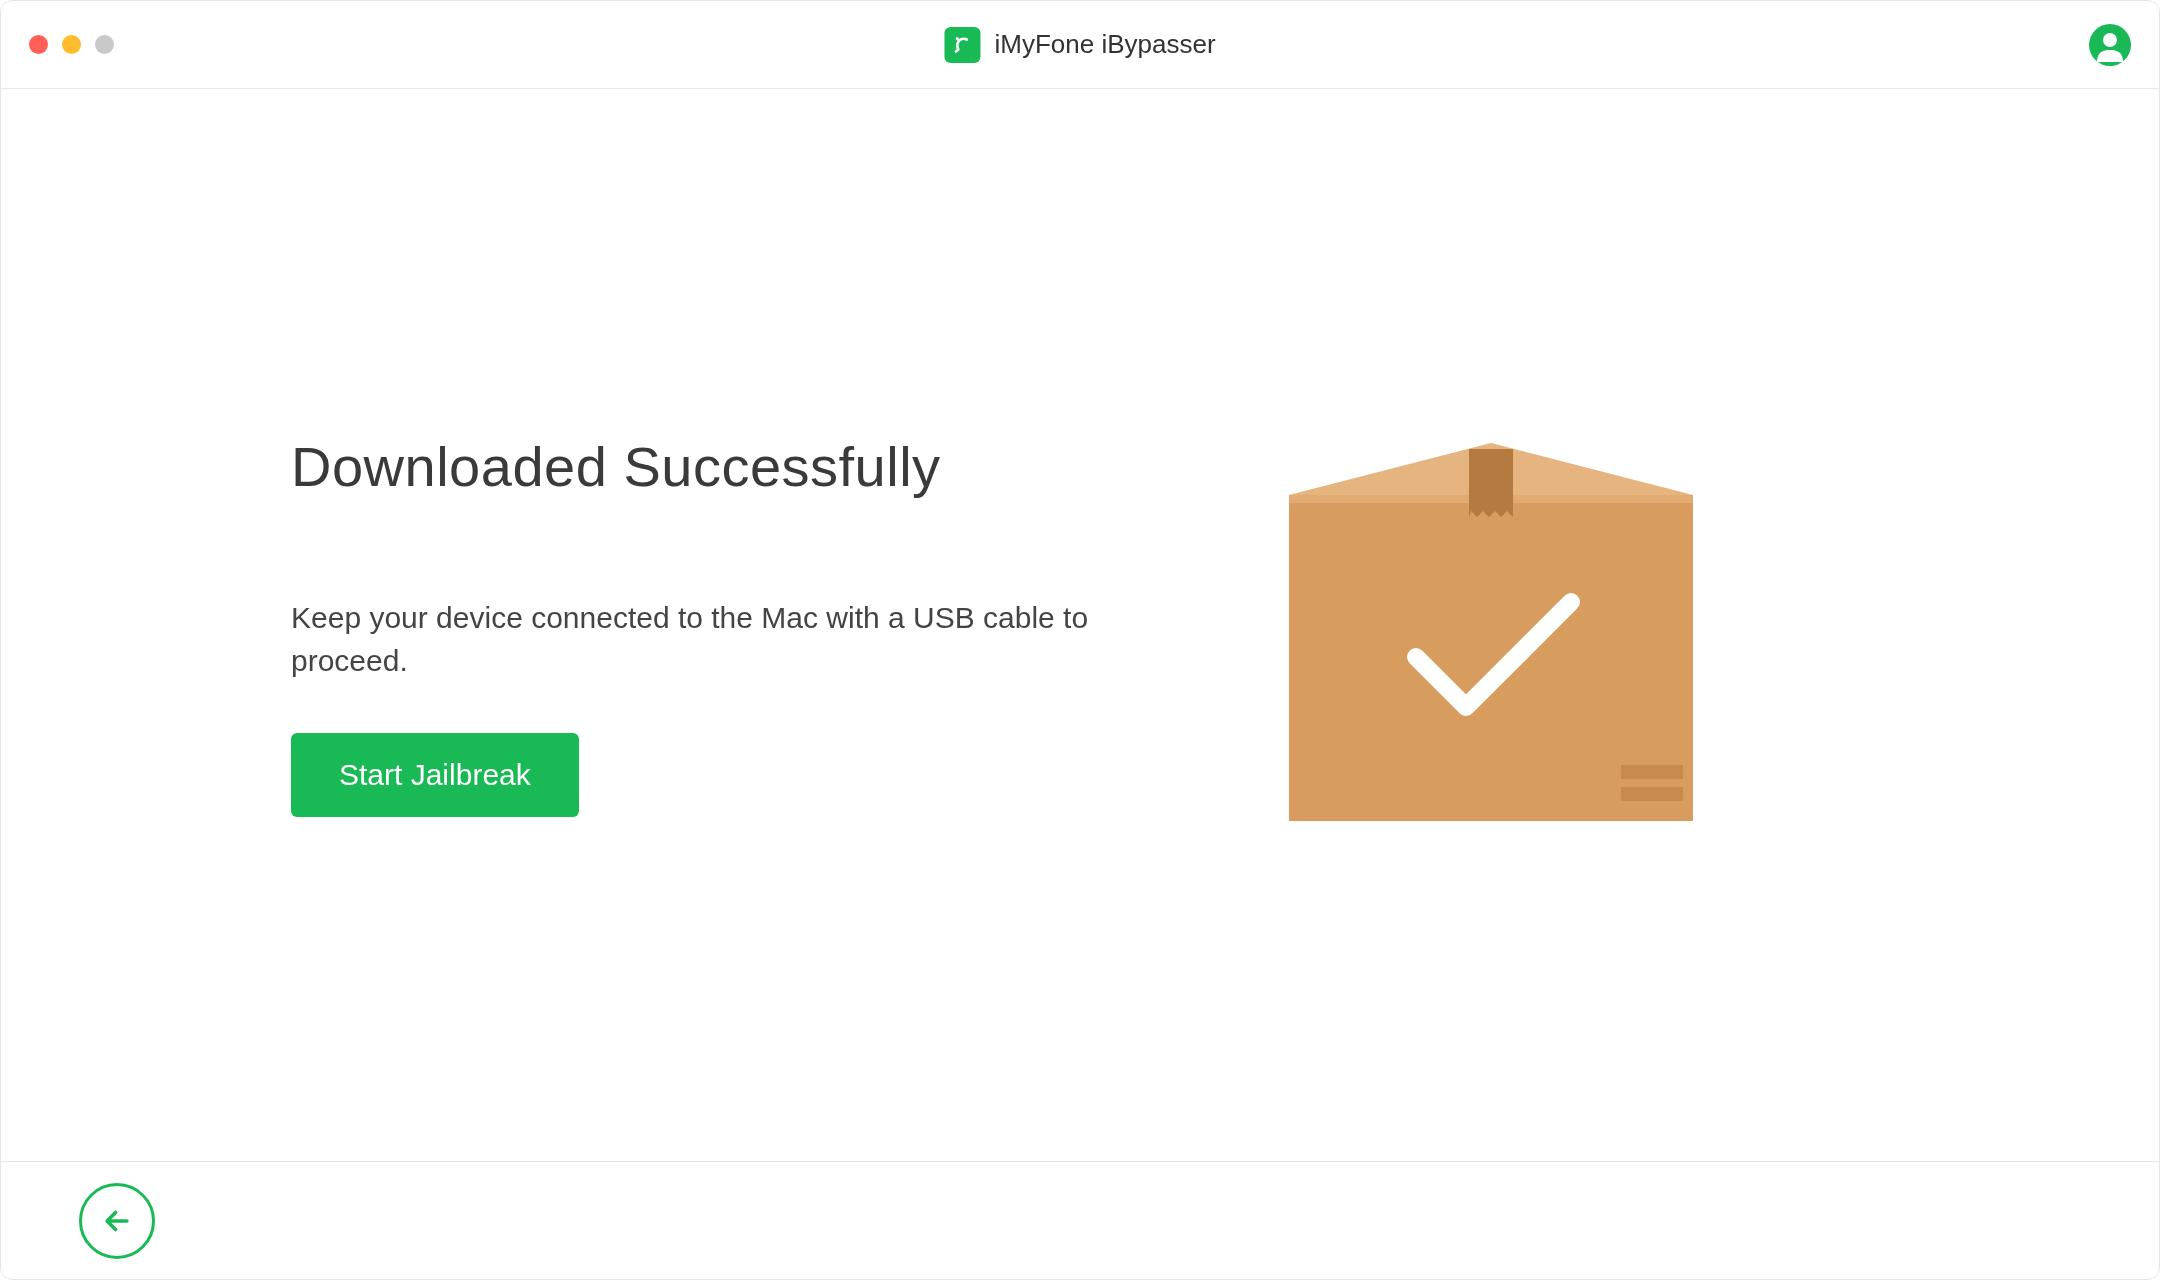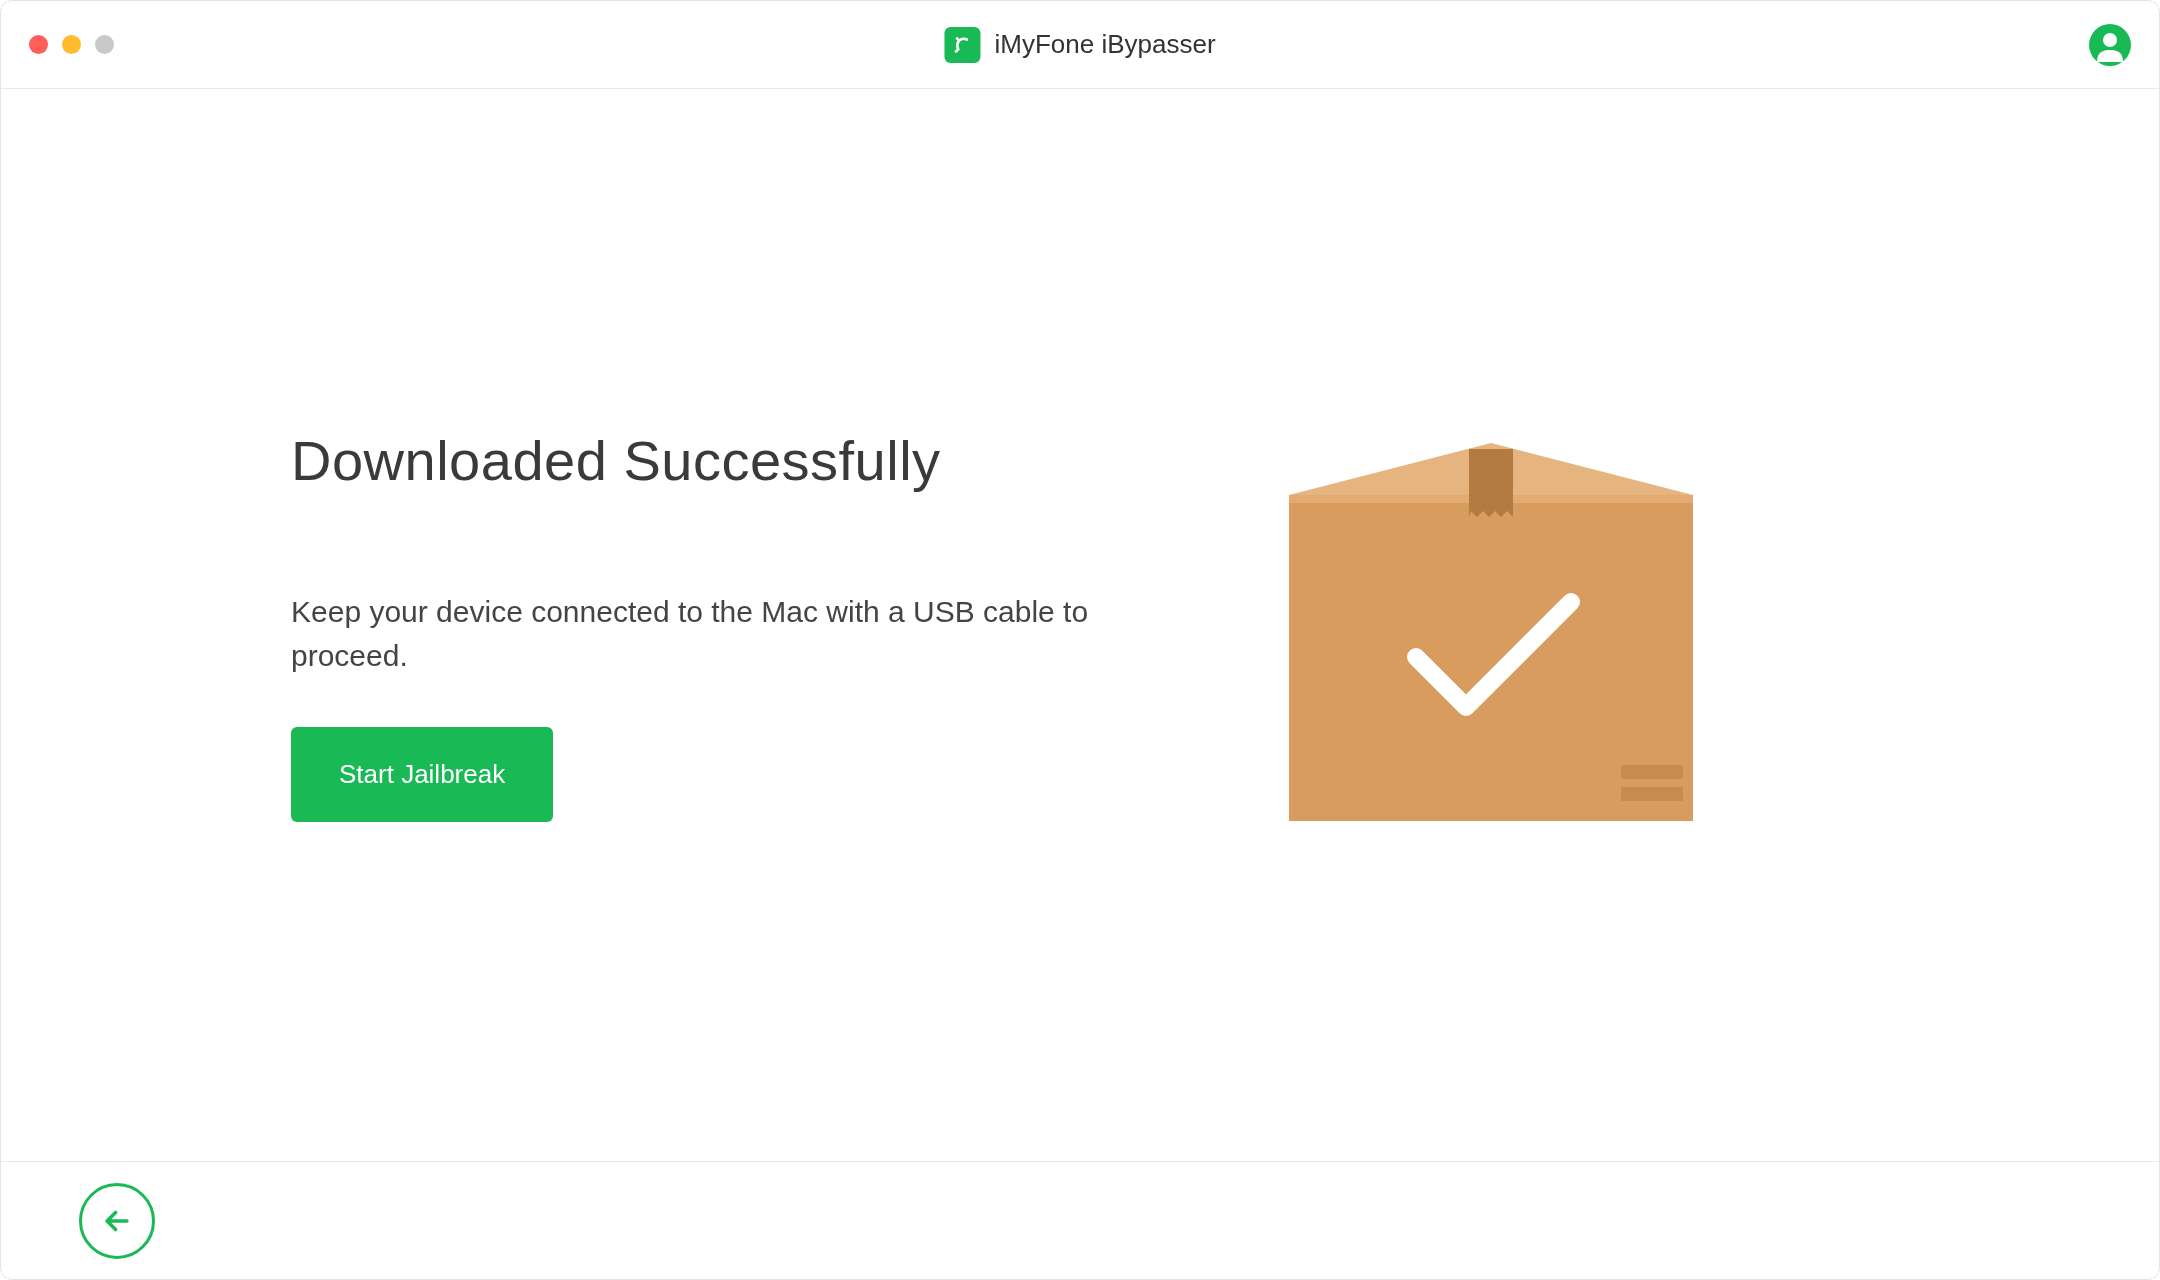--- a/index.html
+++ b/index.html
@@ -95,22 +95,22 @@
       font-size: 30px;
       color: #444;
       line-height: 1.45;
       margin-bottom: 50px;
       font-weight: 400;
     }
     .primary-button {
       background: #19b955;
       color: #ffffff;
       border: none;
-      padding: 32px 48px;
-      font-size: 26px;
+      padding: 25px 48px;
+      font-size: 30px;
       font-weight: 400;
       border-radius: 6px;
       cursor: pointer;
       font-family: inherit;
     }
     .illustration {
       width: 440px;
       height: 400px;
       position: relative;
       flex-shrink: 0;

